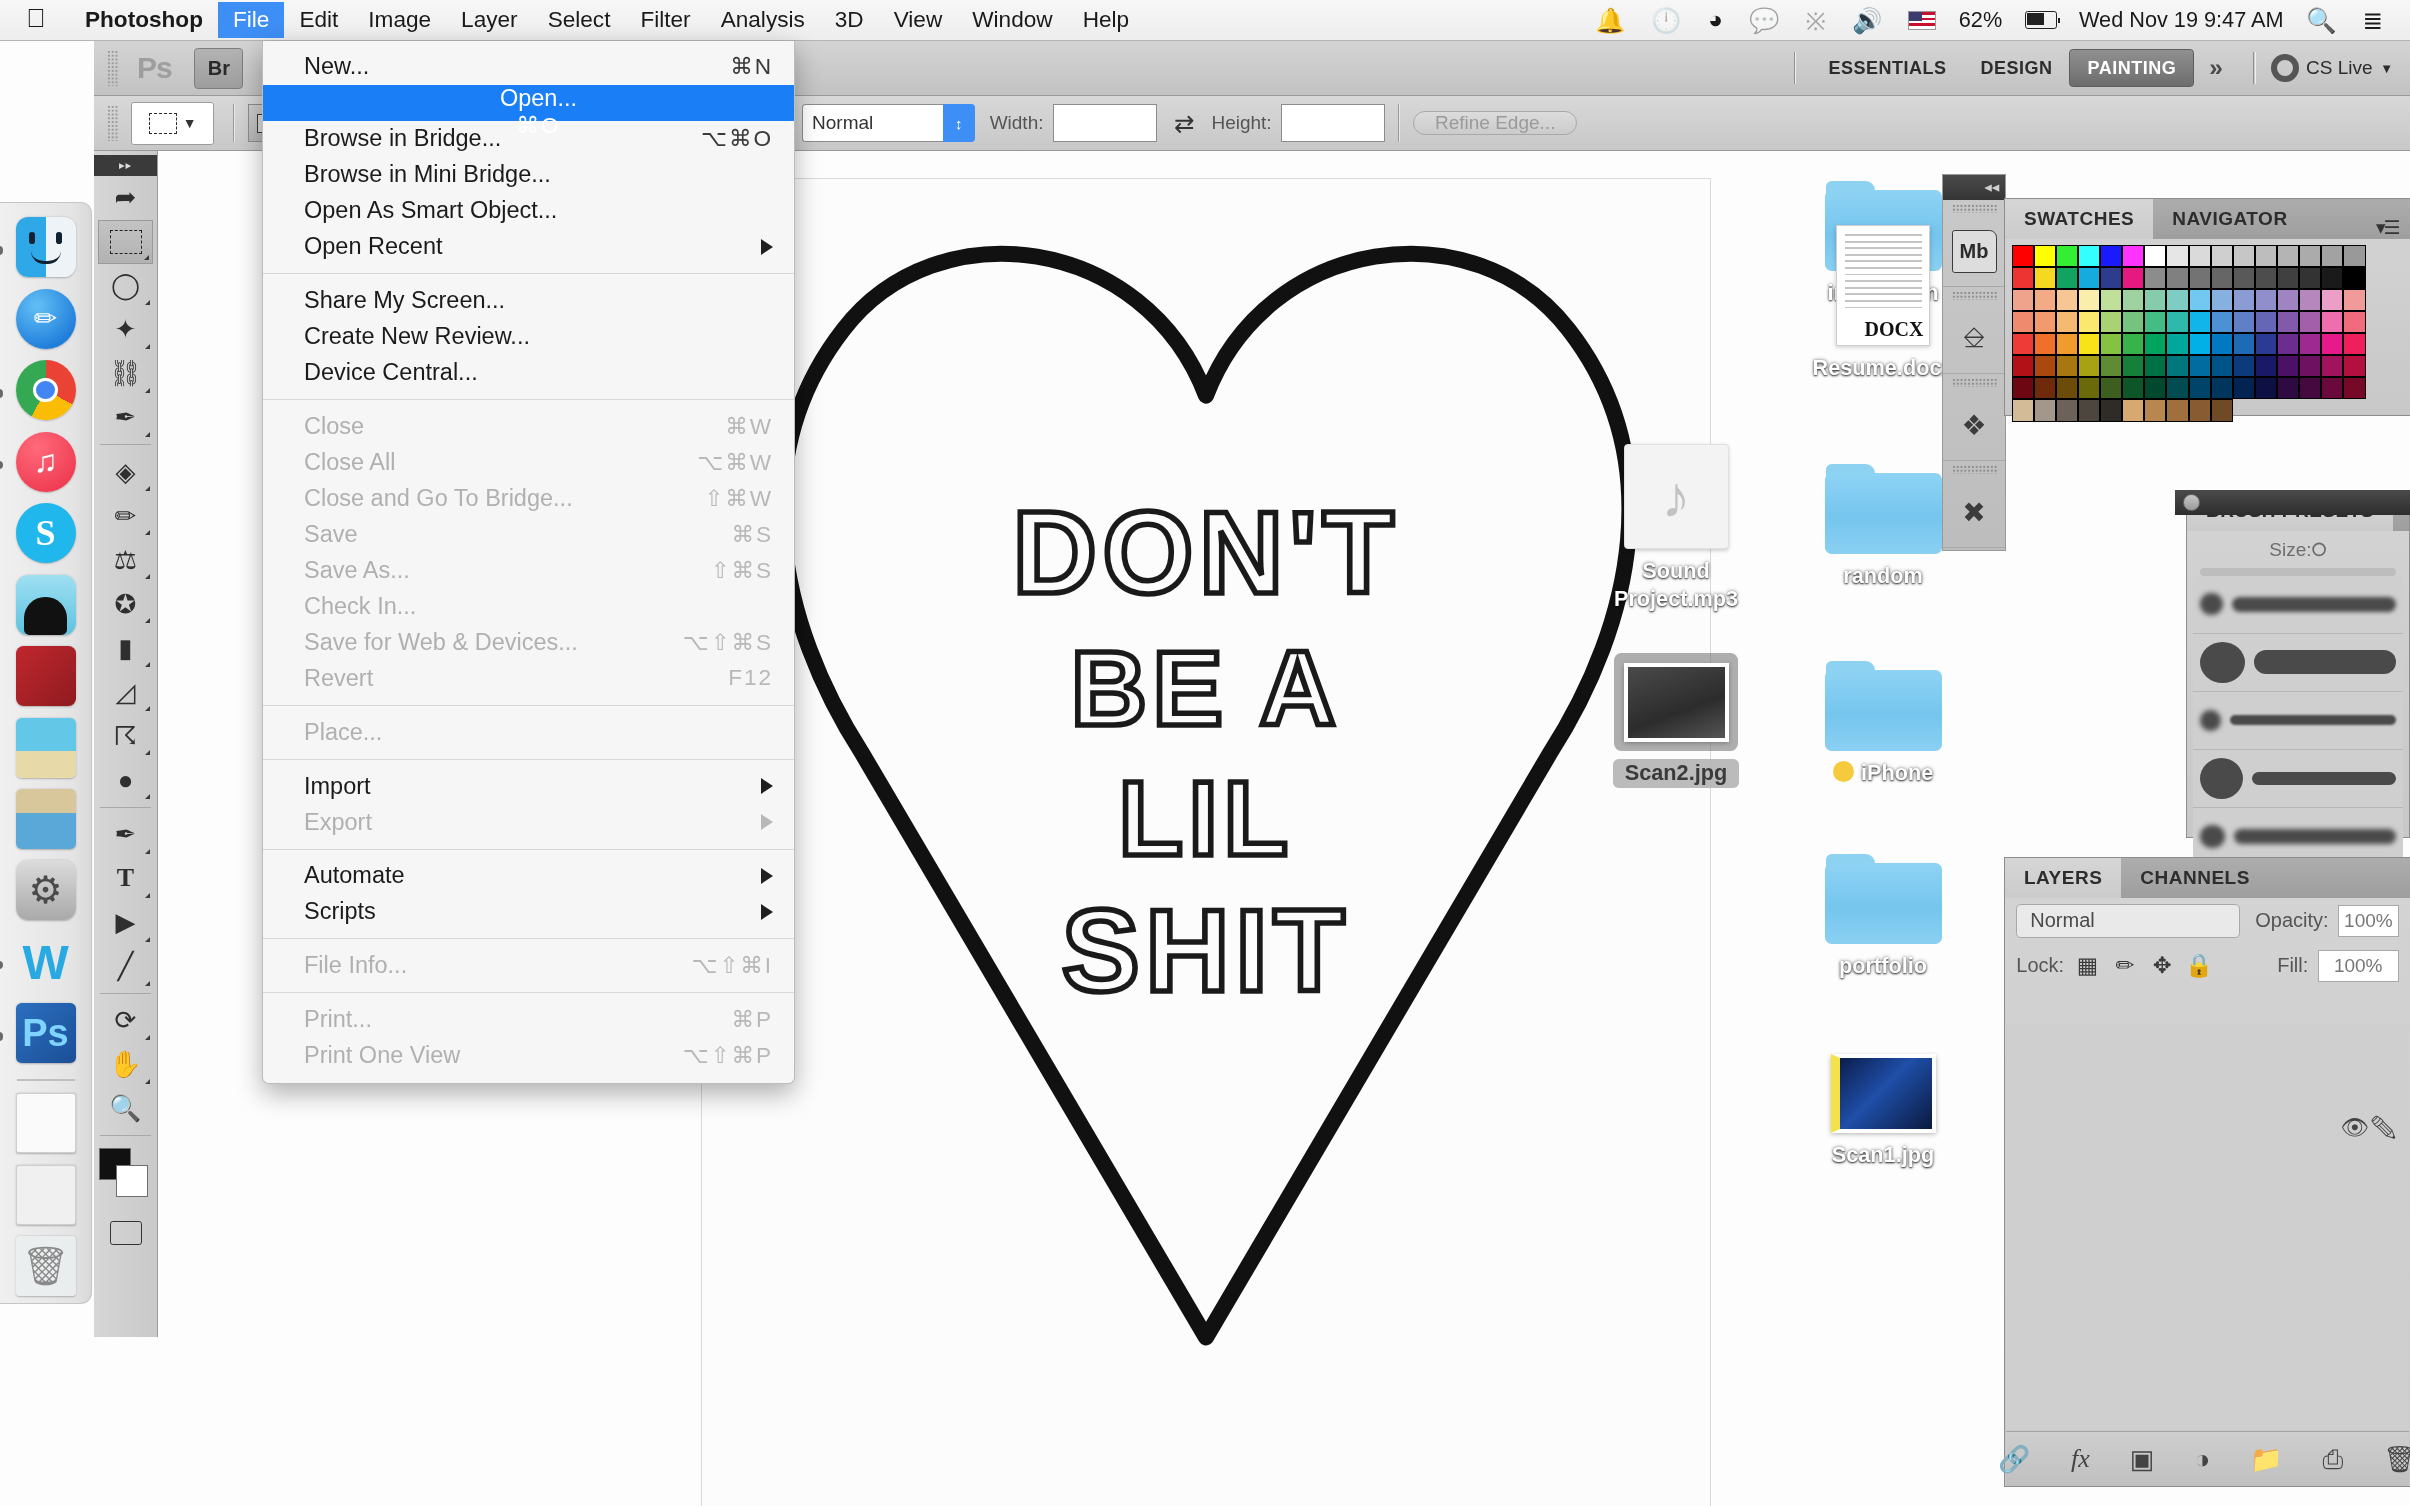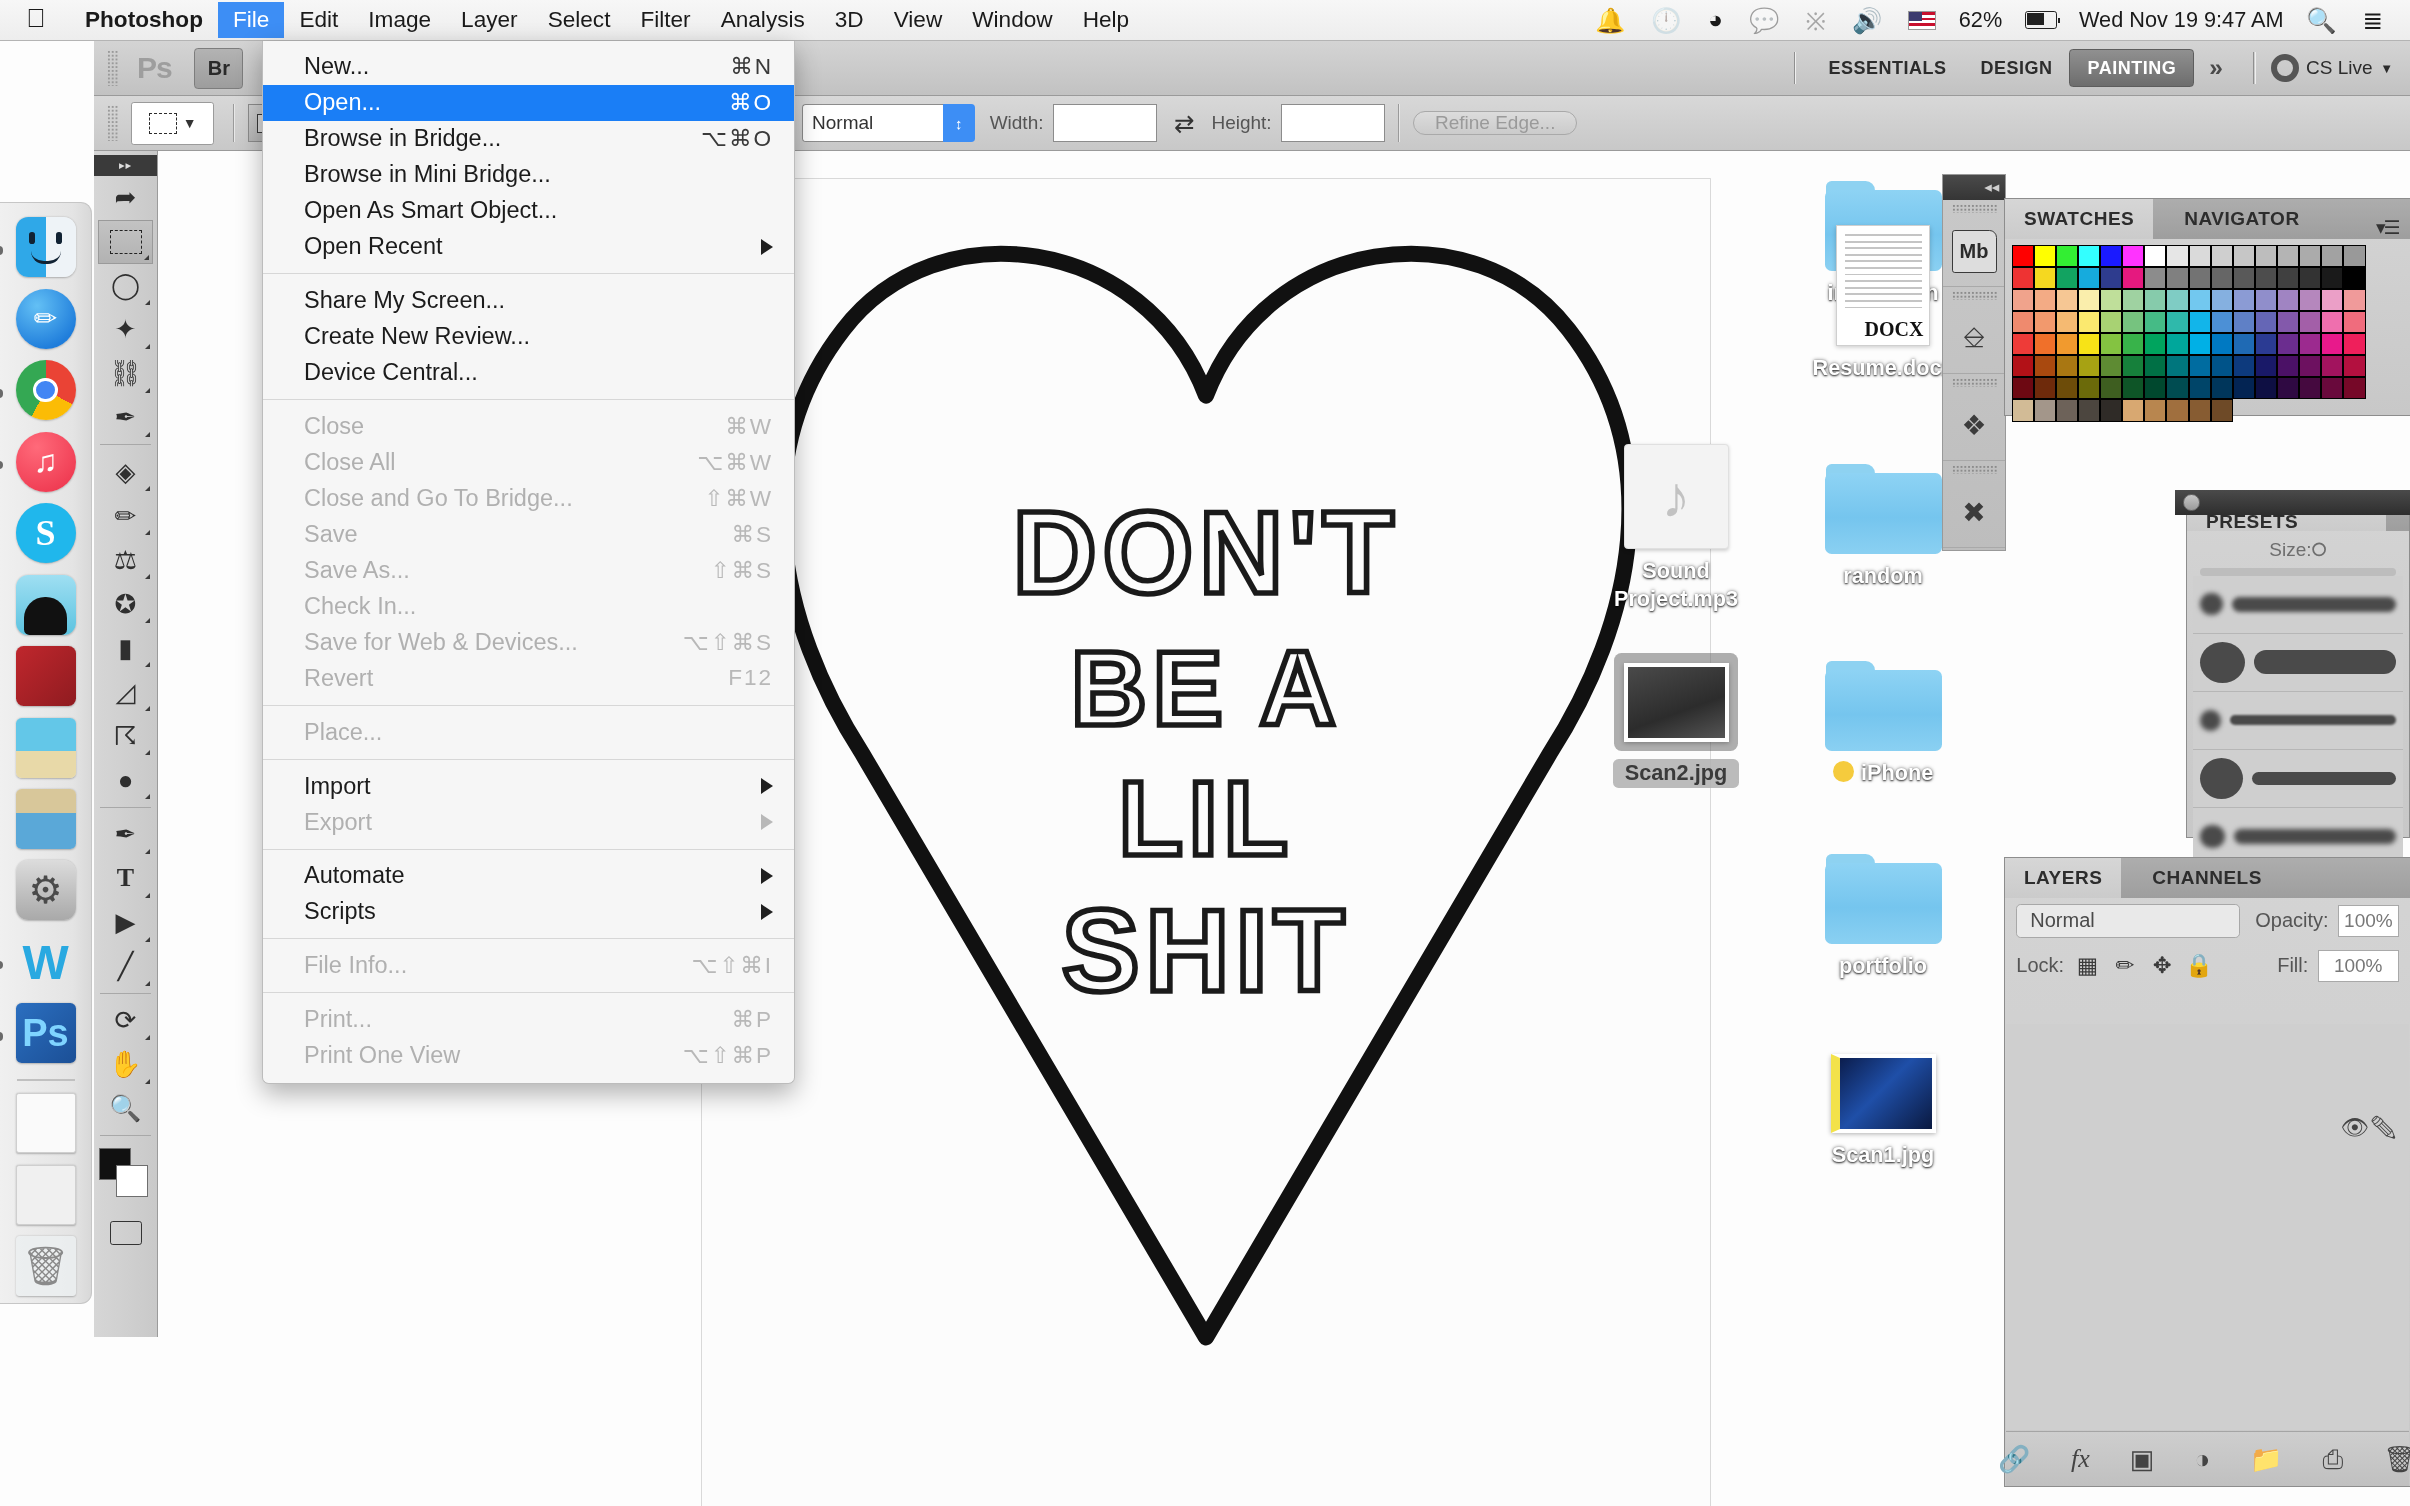--- a/index.html
+++ b/index.html
@@ -128,21 +128,21 @@
     position:absolute; left:262px; top:41px; width:533px; z-index:1000;
     background:#f6f6f6; border:0.9px solid #bcbcbc; border-top:none;
     border-radius:0 0 6.6px 6.6px;
     box-shadow:0 9.4px 26px rgba(0,0,0,.30);
     padding:7.5px 0 9.4px 0;
     font-size:23.5px; color:#1b1b1b;
   }
   .mi { display:flex; align-items:center; height:36px; padding:0 21px 0 41px; white-space:nowrap; }
   .mi .lbl { flex:1; }
   .mi .key { color:#3a3a3a; font-size:22.6px; letter-spacing:1.9px; }
-  .mi.hl { background:#1a7ef6; color:#fff; }
+  .mi.hl { background:#1a7ef6; color:#fff;flex-direction:column; }
   .mi.hl .key { color:#fff; }
   .mi.disabled { color:#b0b0b0; }
   .mi.disabled .key { color:#b8b8b8; }
   .mi .arrow { width:0;height:0;border-top:8.5px solid transparent;border-bottom:8.5px solid transparent;
      border-left:12.2px solid #1f1f1f; margin-left:11.3px;}
   .mi.disabled .arrow { border-left-color:#b8b8b8; }
   .msep { height:0.9px; background:#d7d7d7; margin:8.5px 0; }
 
   
   .desk-icon { position:absolute; width:188px; text-align:center; z-index:260;
@@ -183,21 +183,21 @@
      background-size:3.8px 3.8px; margin-bottom:4.7px; }
   .mdico { flex:1; display:flex; align-items:center; justify-content:center;
      font-size:28px; color:#3c3c3c; }
   .mdbox { width:45px; height:43px; border:1.9px solid #3a3a3a; background:#ddd;
      border-radius:2.8px 7.5px 2.8px 2.8px; display:flex;align-items:center;justify-content:center;
      font-weight:bold; font-size:20px; color:#2b2b2b; }
 
   .panel { position:absolute; z-index:340;
     background:linear-gradient(to bottom,#d4d4d4,#c8c8c8); border:0.9px solid #8d8d8d; }
   .ptabs { display:flex; height:40px; background:linear-gradient(to bottom,#adadad,#9e9e9e);
-     align-items:flex-end;gap:12px; }
+     align-items:flex-end; }
   .ptab { height:40px; padding:0 19px; font-size:19px; font-weight:bold; letter-spacing:0.5px;
      color:#2d2d2d; display:flex; align-items:center; }
   .ptab.on { background:linear-gradient(to bottom,#d6d6d6,#cbcbcb); }
   .ptab-fill { flex:1; display:flex; align-items:center; justify-content:flex-end; padding-right:11.3px; }
   .pmenu { font-size:19px; color:#333; letter-spacing:-1.9px; }
 
   #swatch-panel { left:2004px; top:198px; width:407px; height:218px; }
   #swatch-grid { display:grid; grid-template-columns:repeat(16,1fr); gap:0;
      padding:5.6px 6.6px; width:367px; }
   #swatch-grid div { width:100%; aspect-ratio:1/1; border:0.9px solid #000; }

